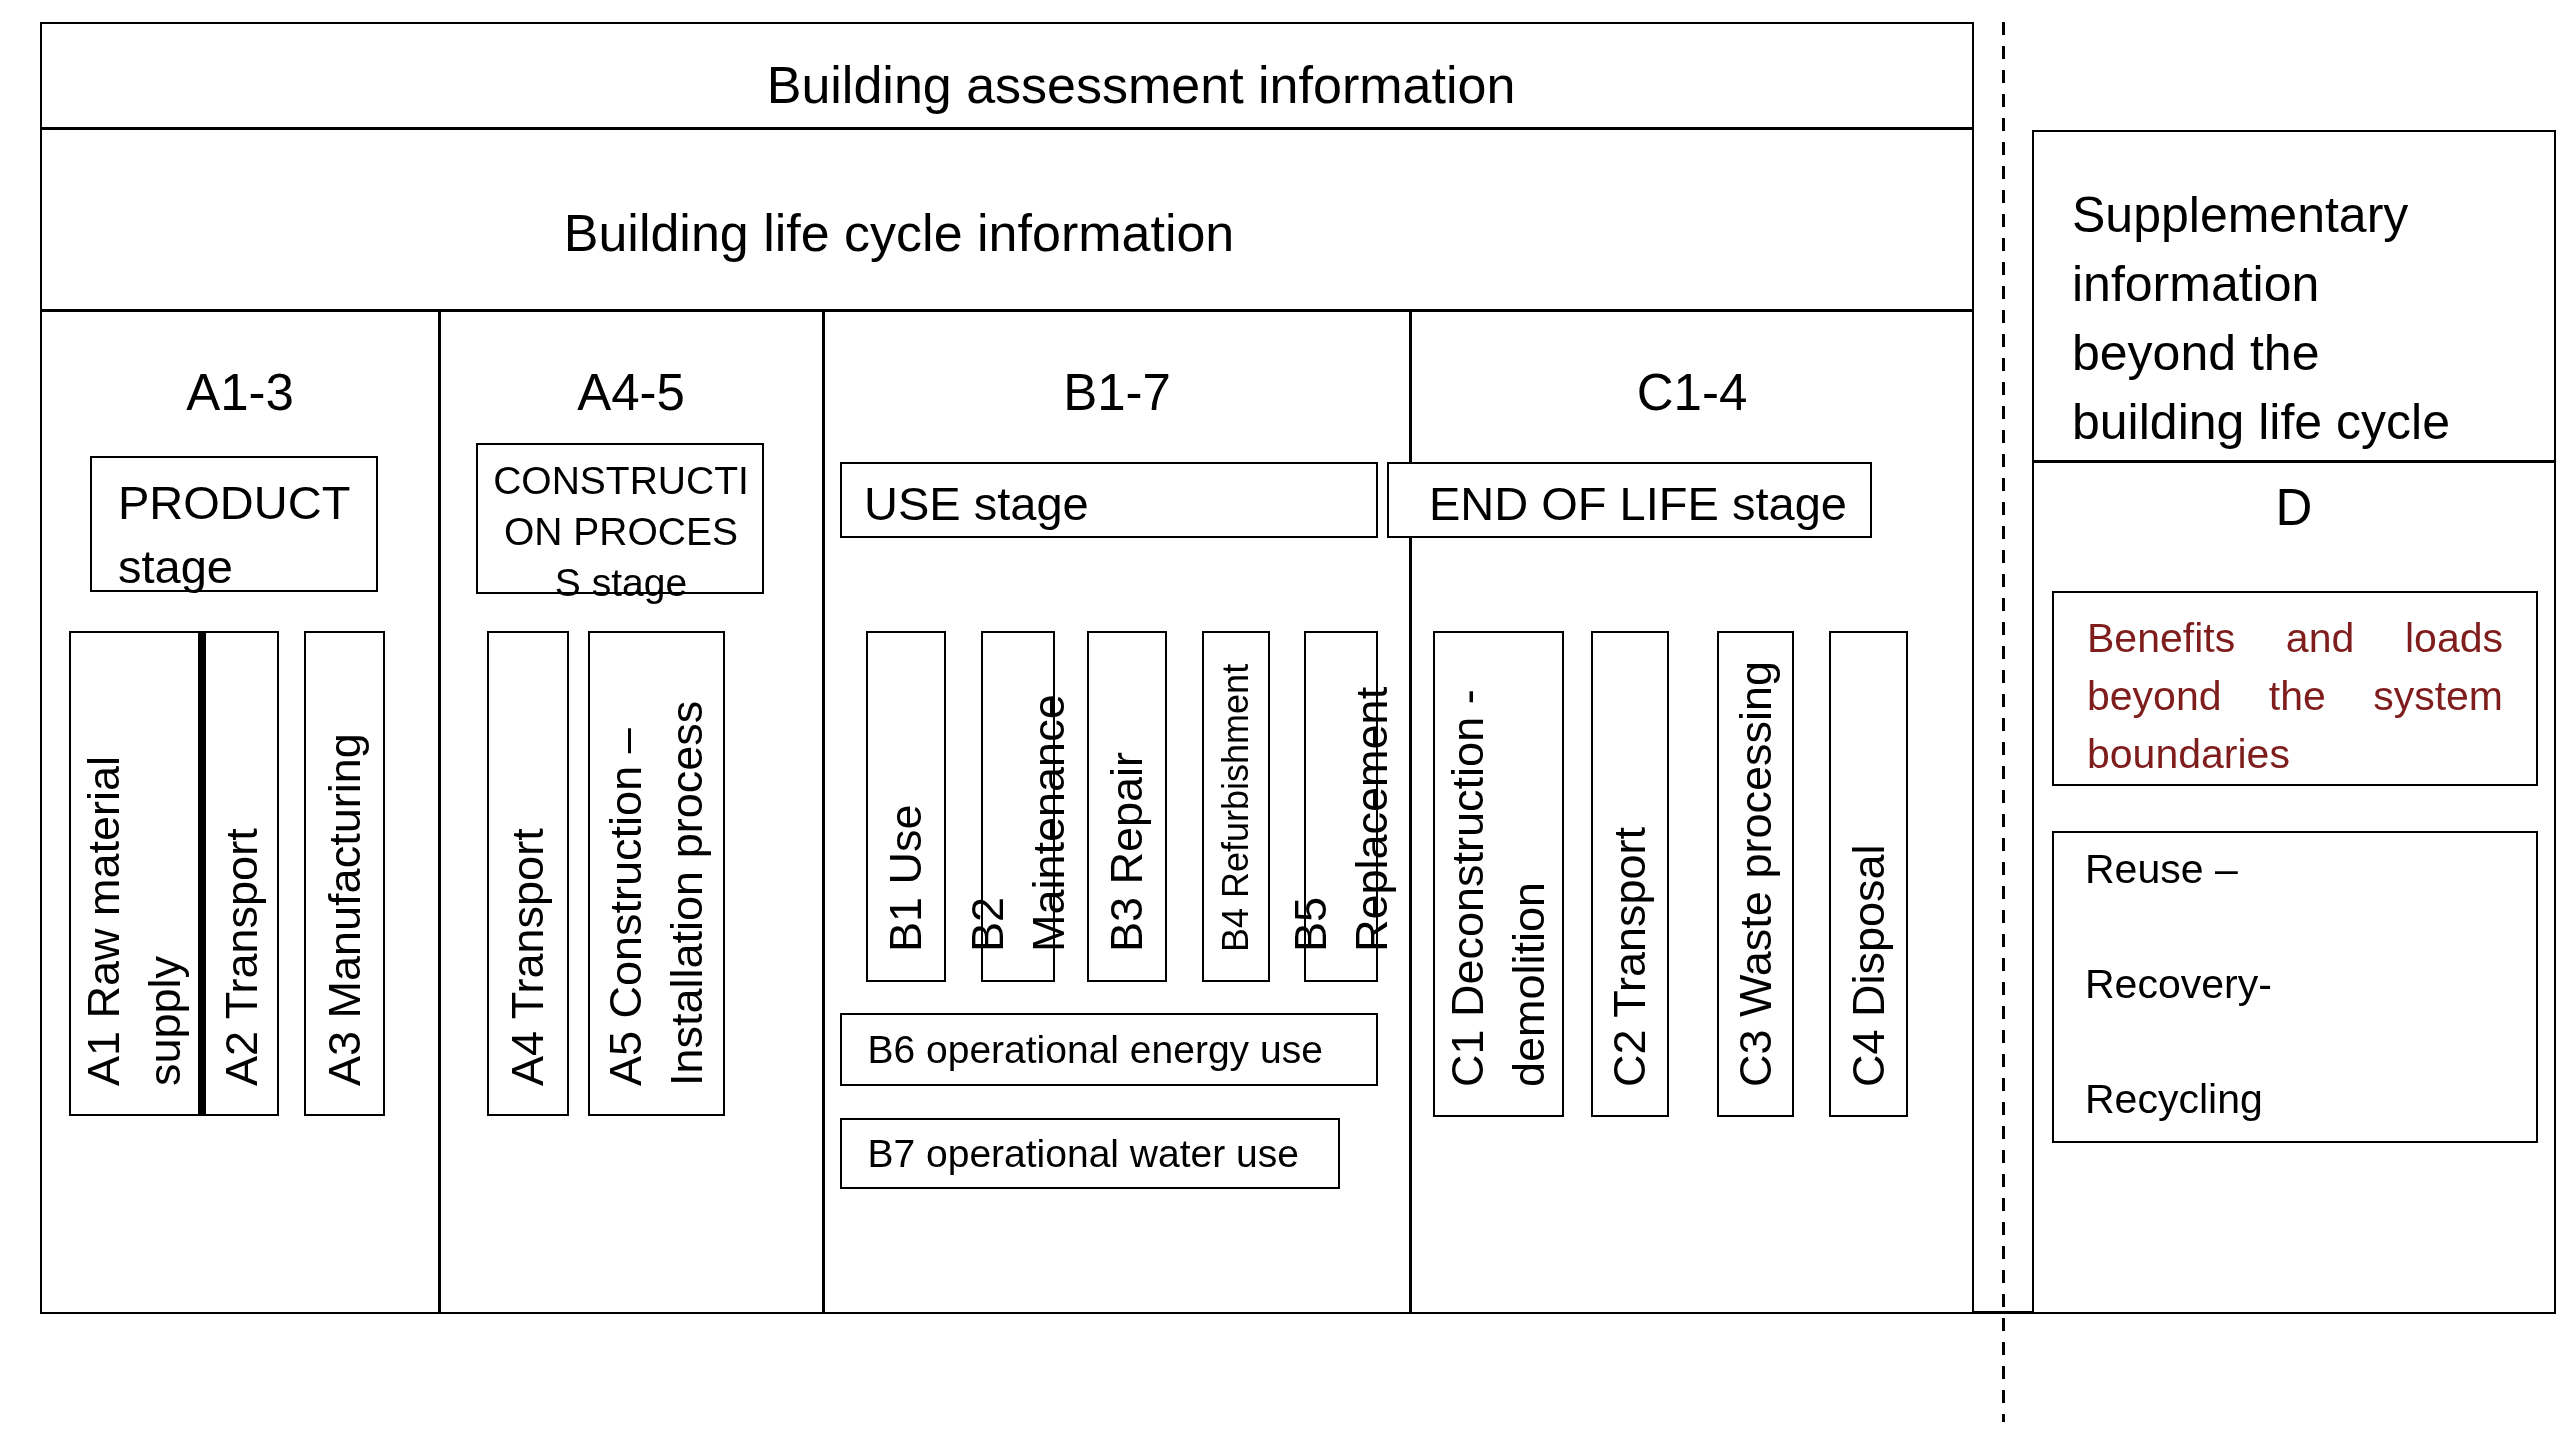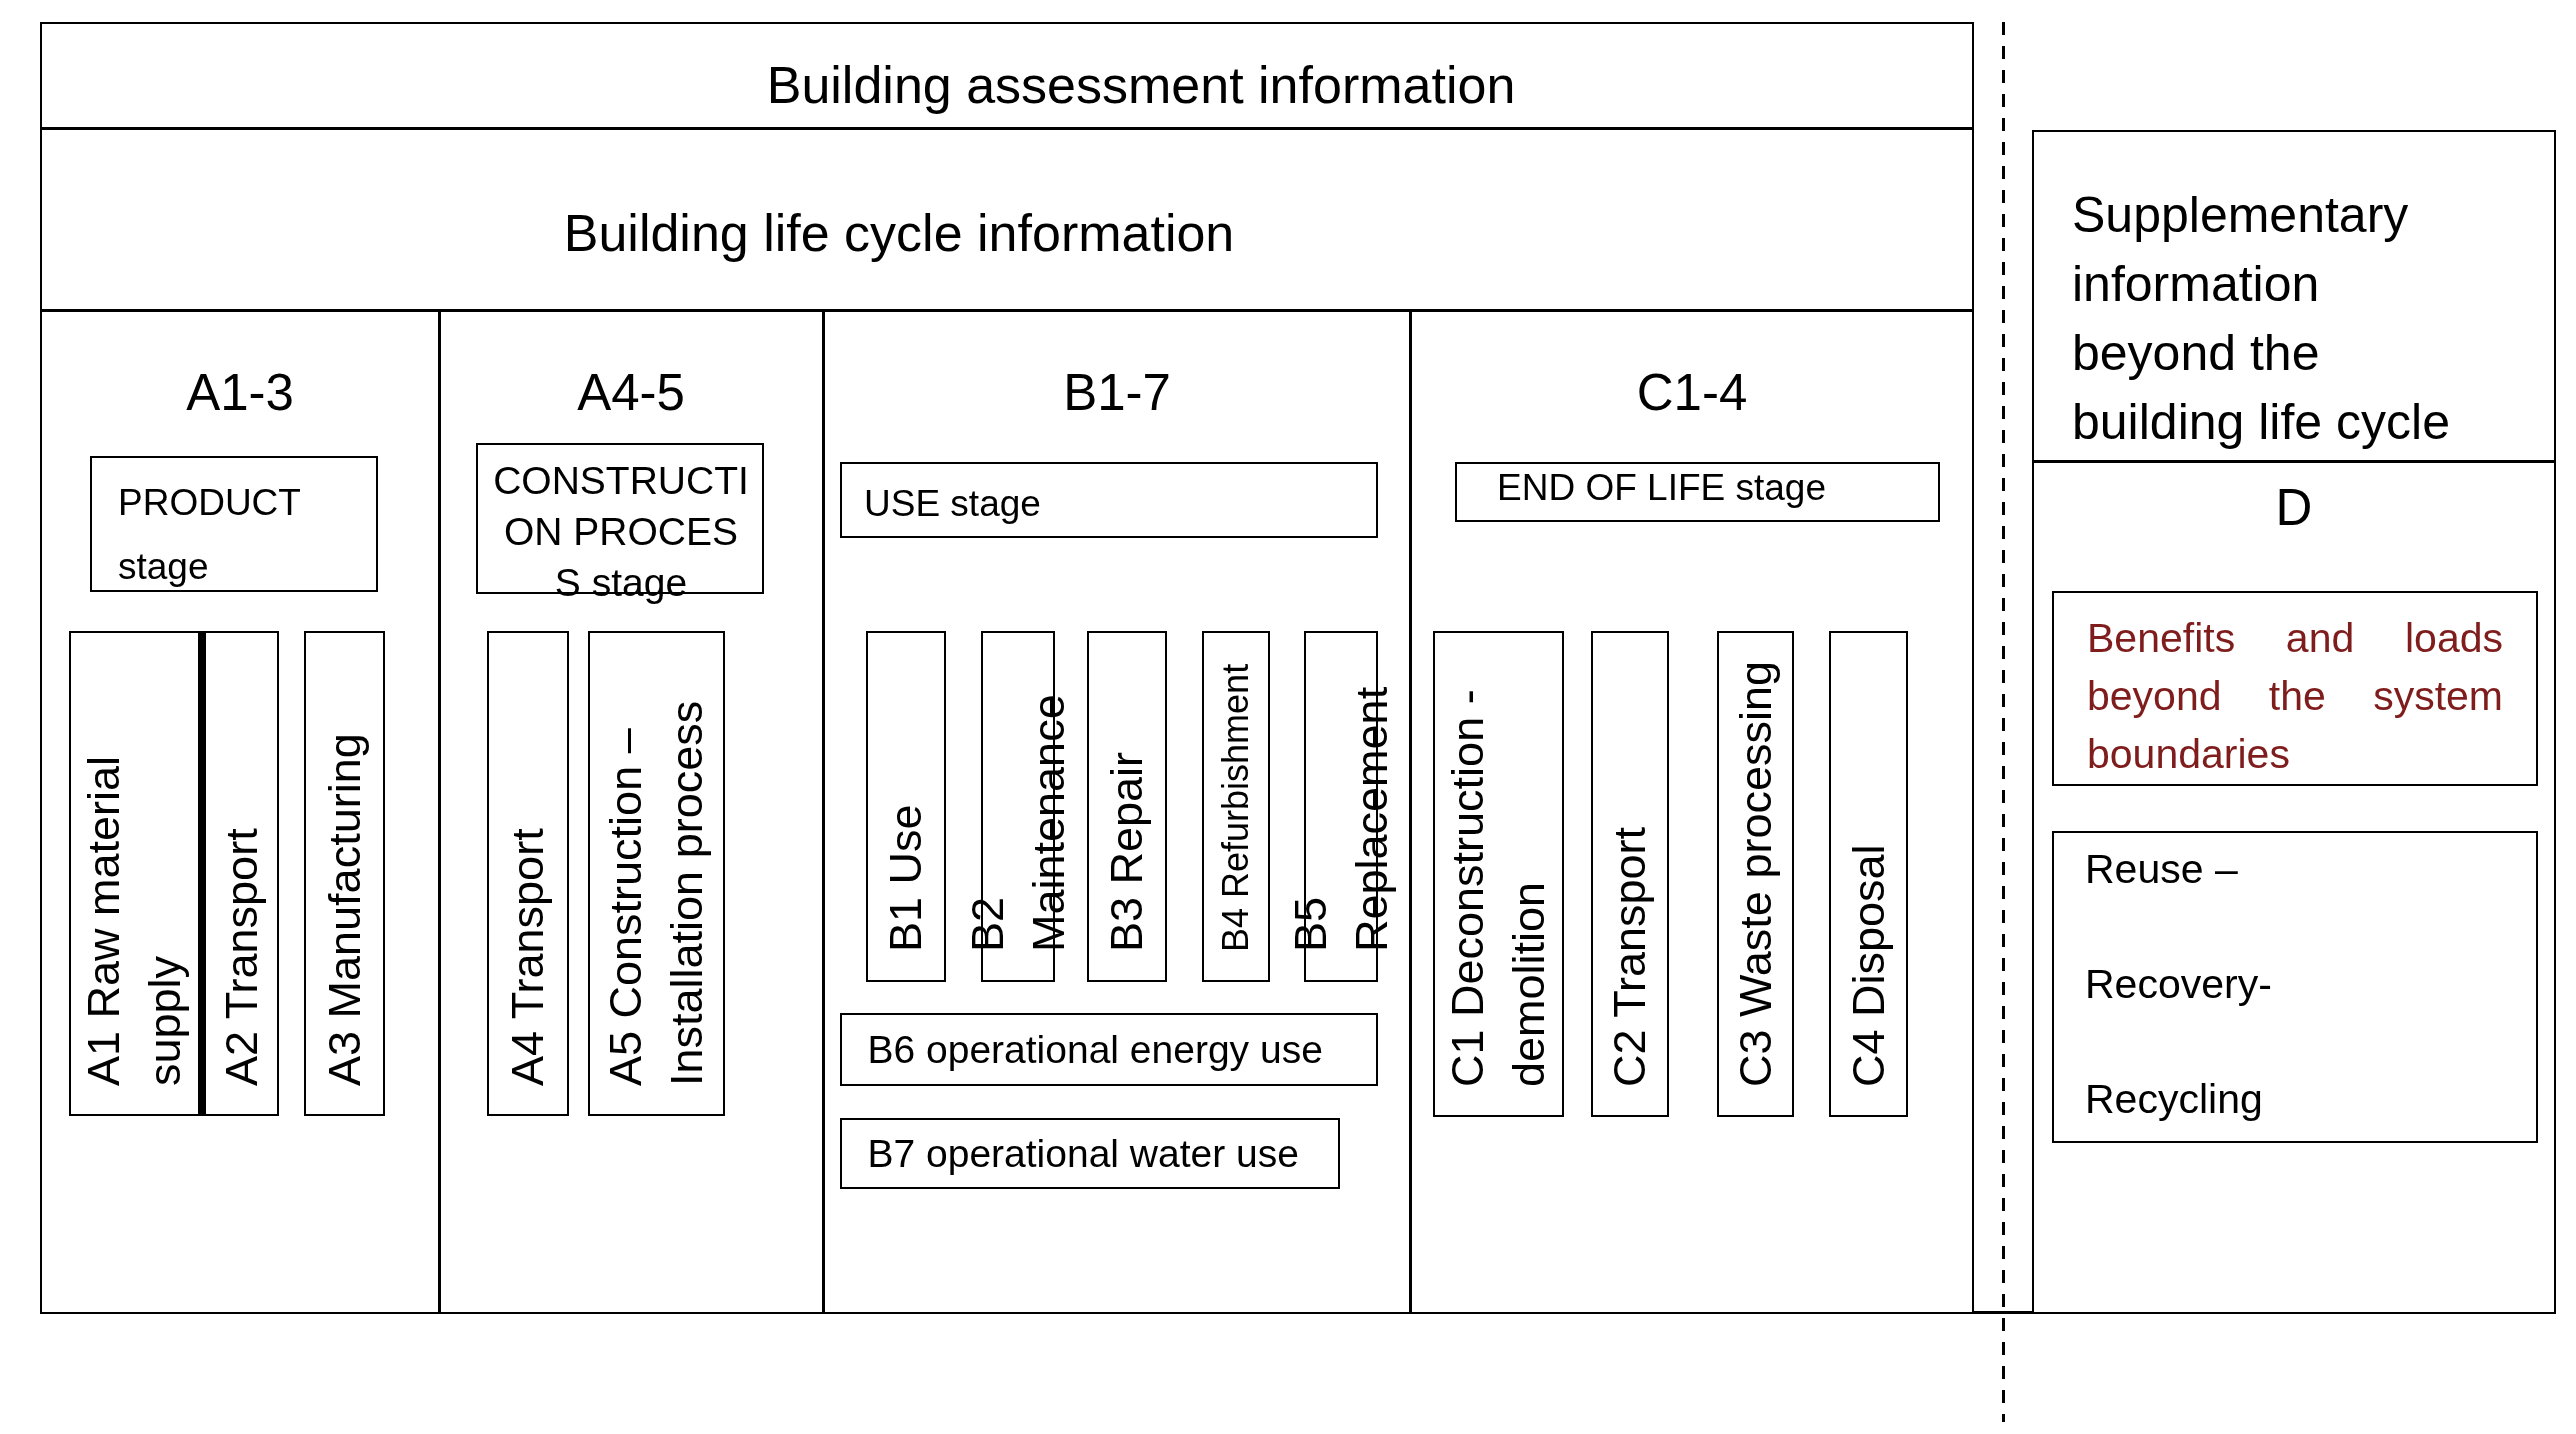--- a/index.html
+++ b/index.html
@@ -3,21 +3,21 @@
 <meta charset="utf-8">
 <style>
   html,body{margin:0;padding:0;background:#fff;}
   #canvas{position:relative;width:2576px;height:1435px;background:#ffffff;overflow:hidden;
           font-family:"Liberation Sans","DejaVu Sans",sans-serif;color:#000;}
   .line{position:absolute;background:#000;}
   .frame{position:absolute;box-sizing:border-box;border:2.9px solid #000;background:#fff;}
   .banner{position:absolute;transform:translateX(-50%);font-size:52px;white-space:nowrap;color:#000;}
   .colhead{position:absolute;transform:translateX(-50%);font-size:51px;white-space:nowrap;color:#000;}
   .stagebox{position:absolute;box-sizing:border-box;border:2.9px solid #000;background:#fff;
-            font-size:37px;line-height:64px;color:#000;}
+            font-size:47px;line-height:64px;color:#000;}
   .stagebox .pad{padding:13px 14.6px 0 26px;}
   .stage-center{display:flex;align-items:flex-end;padding-left:22px;}
   .construction{font-size:39px;line-height:51px;word-break:break-all;padding:10.2px 11px 0 13px;}
   .vbox{position:absolute;box-sizing:border-box;border:2.9px solid #000;background:#fff;
         display:flex;justify-content:center;}
   .vbox .vtext{writing-mode:vertical-rl;transform:rotate(180deg);text-align:left;
                font-size:45px;line-height:1.36em;padding-top:28px;color:#000;}
   .vbox .small{font-size:36px;}
   .hmod{position:absolute;box-sizing:border-box;border:2.9px solid #000;background:#fff;
         display:flex;align-items:center;font-size:39px;padding-left:25.5px;color:#000;}
@@ -93,21 +93,21 @@
     <div class="vtext">B5 Replacement</div>
   </div>
   <div class="hmod" style="left:840px;top:1013px;width:538px;height:73px;">
     <span>B6 operational energy use</span>
   </div>
   <div class="hmod" style="left:840px;top:1118px;width:500px;height:71px;">
     <span>B7 operational water use</span>
   </div>
 
   <div class="colhead" style="left:1692px;top:363px;">C1-4</div>
-  <div class="stagebox stage-center" style="left:1455px;top:462px;width:485px;height:60px;padding-left:40px;">
+  <div class="stagebox stage-center" style="left:1387px;top:462px;width:485px;height:76px;padding-left:40px;">
     <span>END OF LIFE stage</span>
   </div>
   <div class="vbox" style="left:1433px;top:631px;width:131px;height:486px;">
     <div class="vtext">C1 Deconstruction - demolition</div>
   </div>
   <div class="vbox" style="left:1591px;top:631px;width:78px;height:486px;">
     <div class="vtext">C2 Transport</div>
   </div>
   <div class="vbox" style="left:1717px;top:631px;width:77px;height:486px;">
     <div class="vtext">C3 Waste processing</div>

